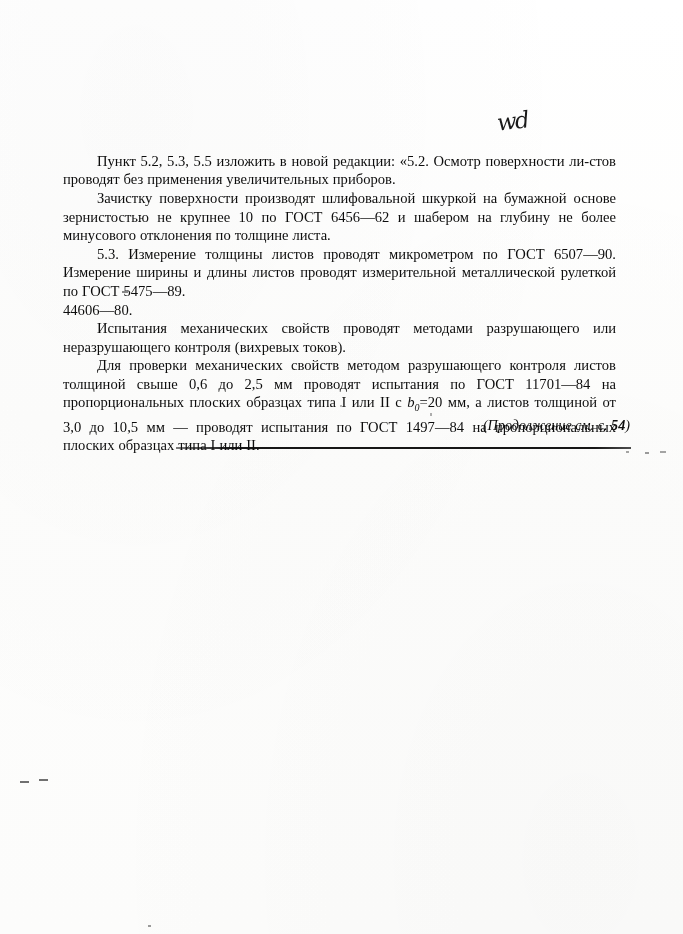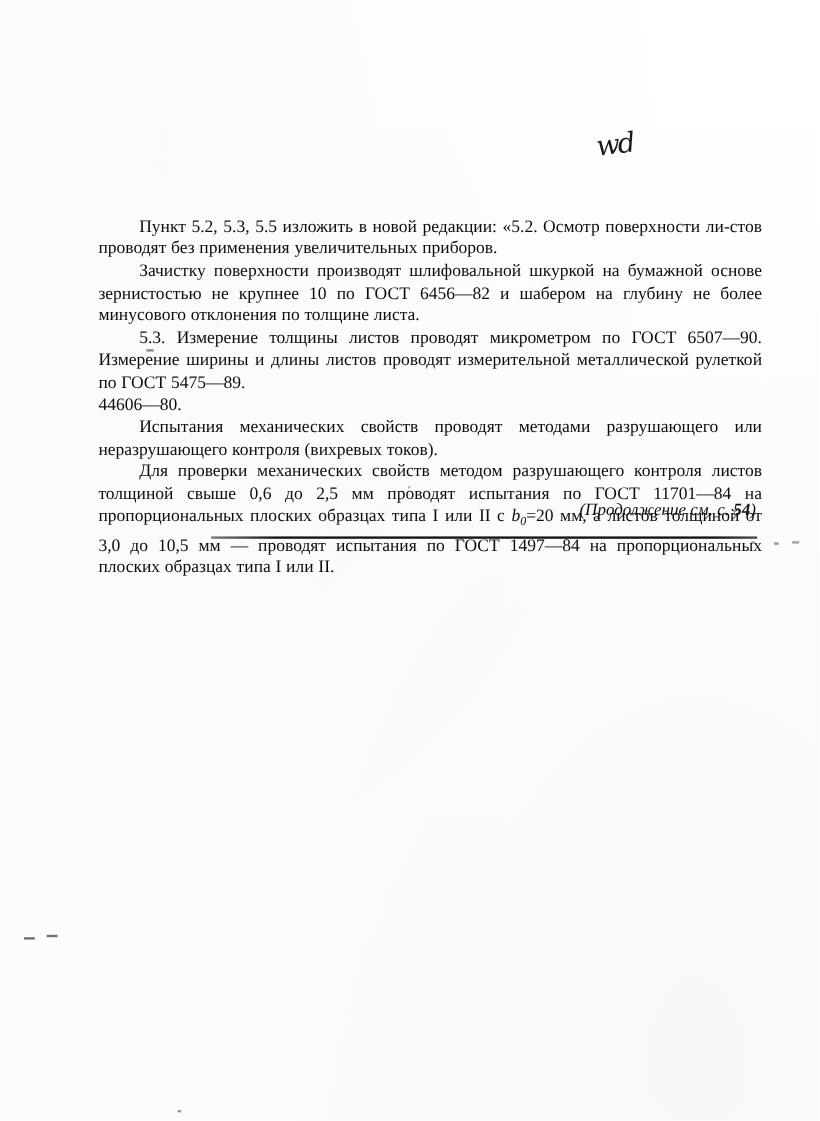--- a/index.html
+++ b/index.html
@@ -52,24 +52,23 @@
     font-size: 23px;
     color: #1a1a1a;
     transform: rotate(-7deg);
     letter-spacing: -2px;
     font-weight: 500;
   }
 
   
   .body {
     position: absolute;
-    left: 82px;
+    left: 63px;
     top: 152px;
     width: 553px;
-    margin-top: 28px;
   }
   p.para {
     margin: 0 0 0.5px 0;
     font-size: 14.6px;
     line-height: 18.4px;
     text-align: justify;
     text-align-last: left;
     text-indent: 34px;
     word-spacing: 0.3px;
     hyphens: manual;
@@ -138,21 +137,21 @@
 
   <div class="paper-tone"></div>
 
   <div class="handmark">wd</div>
 
 
   <div class="body">
 
     <p class="para"><span>Пункт 5.2, 5.3, 5.5 изложить в новой редакции: «5.2. Осмотр поверхности ли-</span><span>стов проводят без применения увеличительных приборов.</span></p>
 
-    <p class="para">Зачистку поверхности производят шлифовальной шкуркой на бумажной основе зернистостью не крупнее 10 по ГОСТ 6456—82 и шабером на глубину не более минусового отклонения по толщине листа.</p>
+    <p class="para">Зачистку поверхности производят шлифовальной шкуркой на бумажной основе зернистостью не крупнее 10 по ГОСТ 6456—62 и шабером на глубину не более минусового отклонения по толщине листа.</p>
 
     <p class="para"><b class="bld">5.3. Измерение толщины листов проводят микрометром по ГОСТ 6507—90.</b> <span>Измерение ширины и длины листов проводят измерительной металлической рулеткой по ГОСТ 5475—89.</span></p>
 
 
     <p class="para tight" style="text-indent:0">44606—80.</p>
 
     <p class="para">Испытания механических свойств проводят методами разрушающего или неразрушающего контроля (вихревых токов).</p>
 
     <p class="para"><span>Для проверки механических свойств методом разрушающего контроля листов толщиной свыше 0,6 до 2,5 мм проводят испытания по ГОСТ 11701—84 </span><b class="bld">на</b> <span>пропорциональных плоских образцах типа I или II с </span><i class="var">b</i><span class="sub">0</span><span>=20 мм, а листов толщиной от 3,0 до 10,5 мм — проводят испытания по ГОСТ 1497—84 на пропорциональных плоских образцах типа I или II.</span></p>
 

